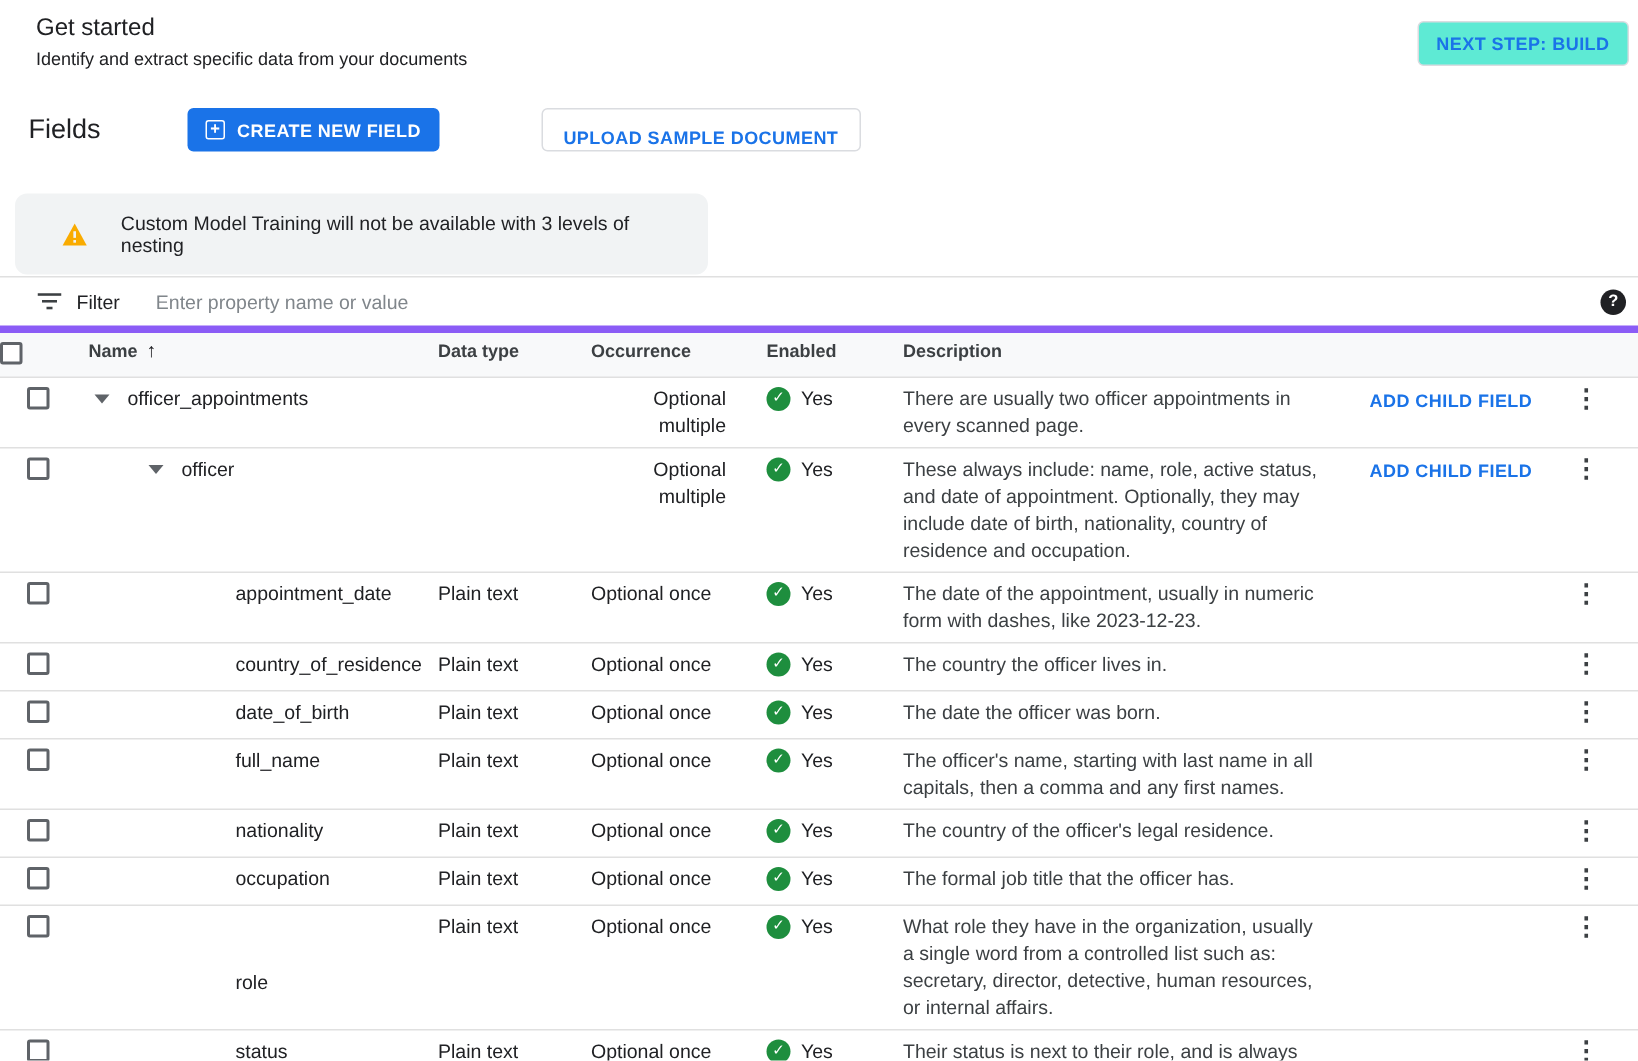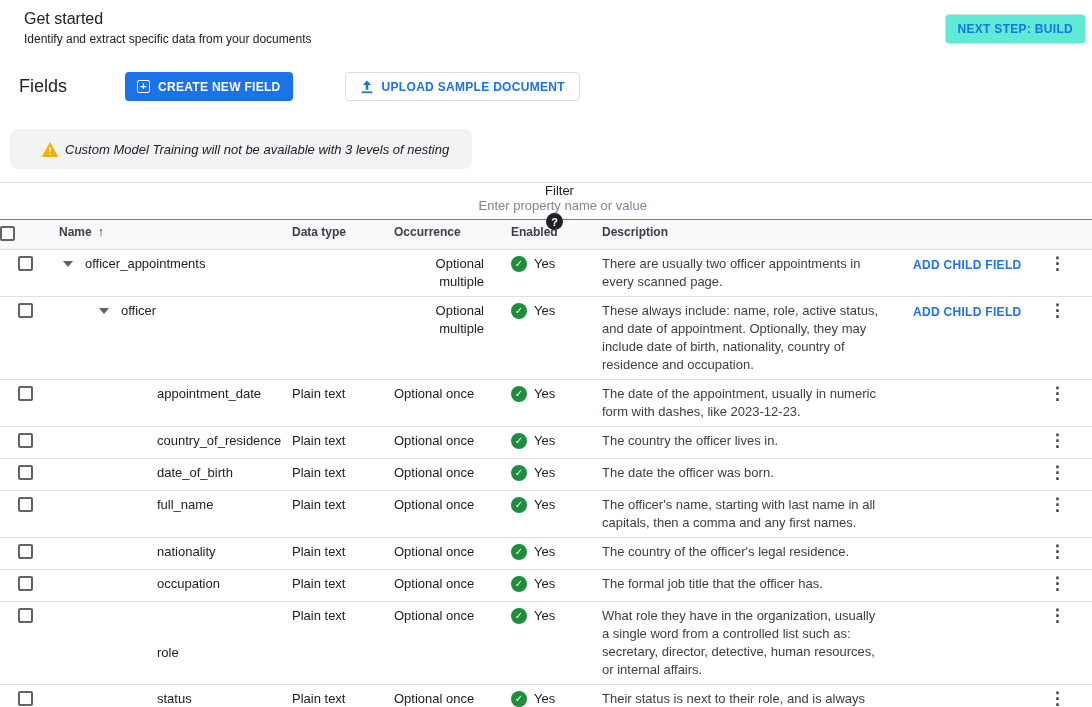--- a/index.html
+++ b/index.html
@@ -28,33 +28,33 @@
     display: inline-flex; align-items: center; gap: 8px;
   }
   .addbox-icon {
     width: 13px; height: 13px; border: 1.5px solid #fff; border-radius: 2px;
     display: flex; align-items: center; justify-content: center;
     font-size: 11px; line-height: 1; font-weight: 700;
   }
   .btn-outline2 {
     background: #fff; border: 1px solid #dadce0; border-radius: 4px; height: 29px;
     padding: 4px 14px; color: #1a73e8; font-size: 12px; font-weight: 700;
-    display: inline-flex; align-items: center; gap: 8px; margin-left: 16px;
+    display: inline-flex; align-items: center; gap: 8px; margin-left: 32px; flex-direction: column;
   }
   
   .warning-banner {
     margin: 28px 0 0 10px; width: 462px; background: #f1f3f4; border-radius: 8px;
-    display: flex; align-items: center; gap: 6px; padding: 12px 16px 12px 31px;
-    font-size: 13px; color: #202124; font-style: italic;
+    display: flex; align-items: center; gap: 22px; padding: 12px 16px 12px 31px;
+    font-size: 13px; color: #202124;
   }
   
   .filter-bar {
-    margin-top: 13px; height: 38px;
-    border-top: 1px solid #e0e0e0; border-bottom: 1px solid #8b5cf6;
-    display: flex; align-items: center; padding: 0 8px 0 25px; flex-direction: column;
+    margin-top: 1px; height: 38px;
+    border-top: 1px solid #e0e0e0; border-bottom: 5px solid #8b5cf6;
+    display: flex; align-items: center; padding: 0 8px 0 25px;
   }
   .filter-label { margin-left: 10px; font-size: 13px; color: #202124; }
   .filter-input { flex: 1; margin-left: 24px; border: none; outline: none; font-size: 13px; color: #202124; font-family: inherit; background: transparent; }
   .filter-input::placeholder { color: #80868b; }
   .help {
     width: 17px; height: 17px; border-radius: 50%; background: #202124; color: #fff;
     font-size: 11px; font-weight: 700; display: flex; align-items: center; justify-content: center;
     cursor: pointer; flex: none;
   }
   

